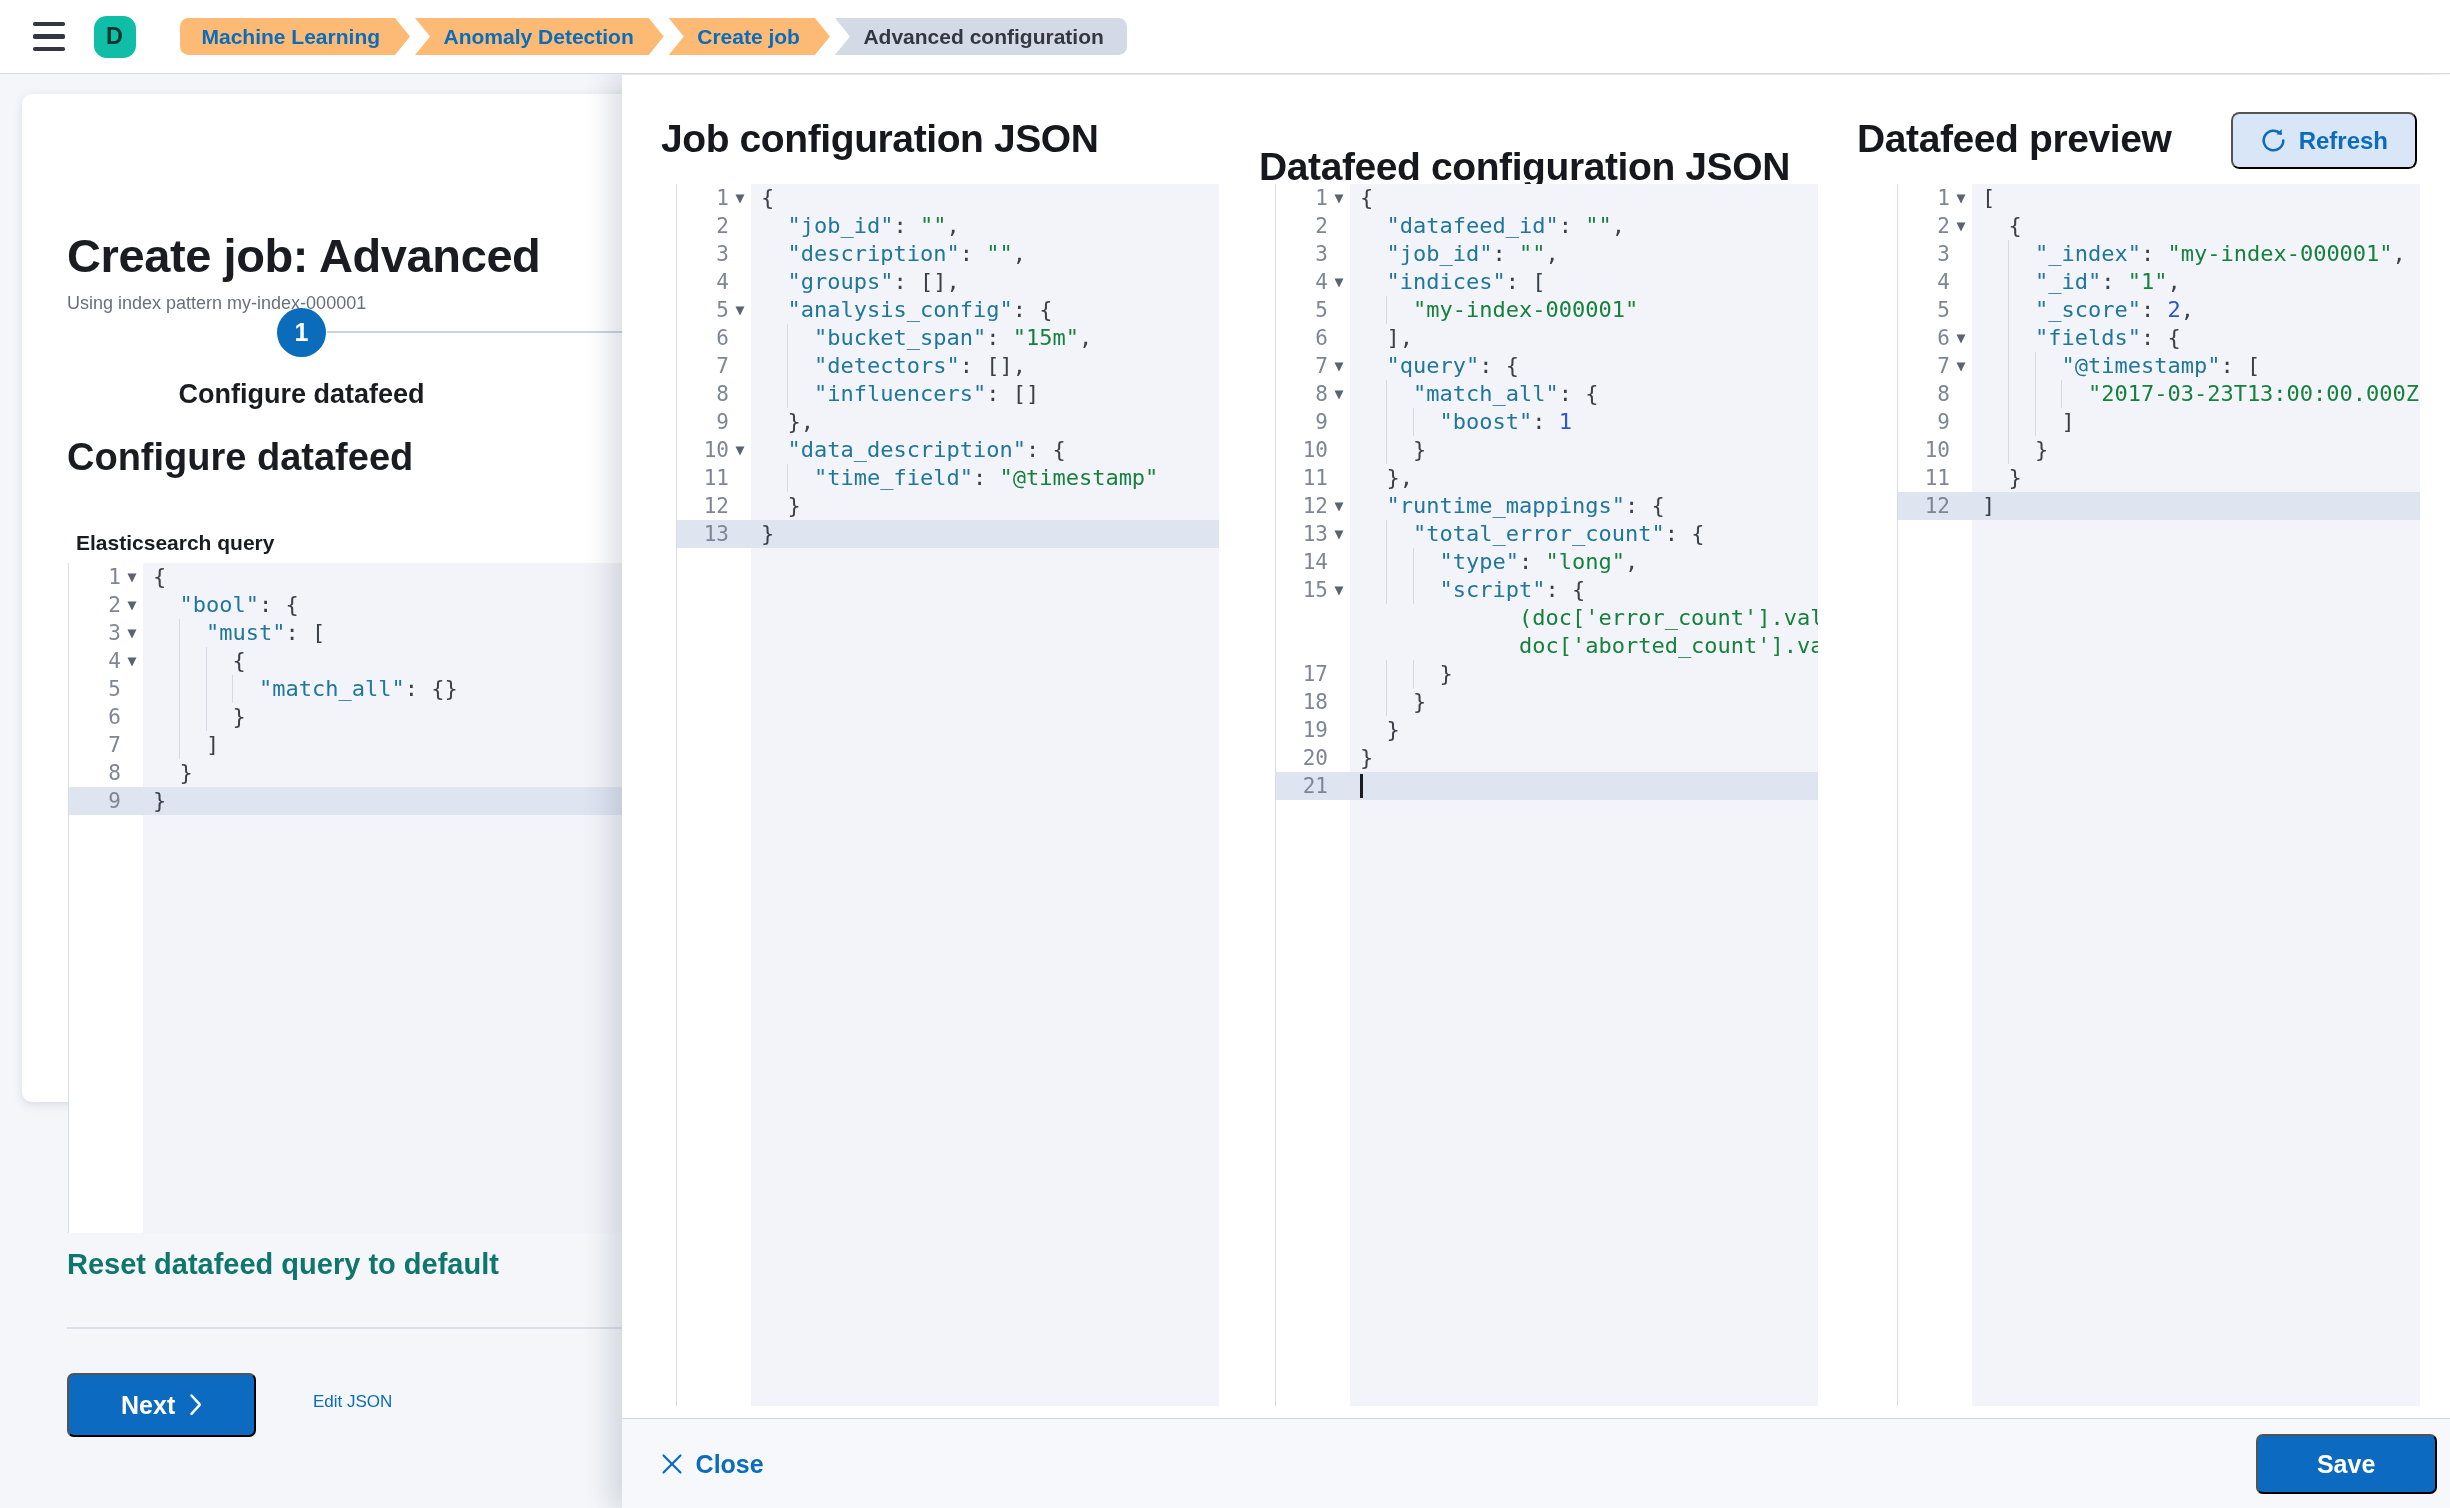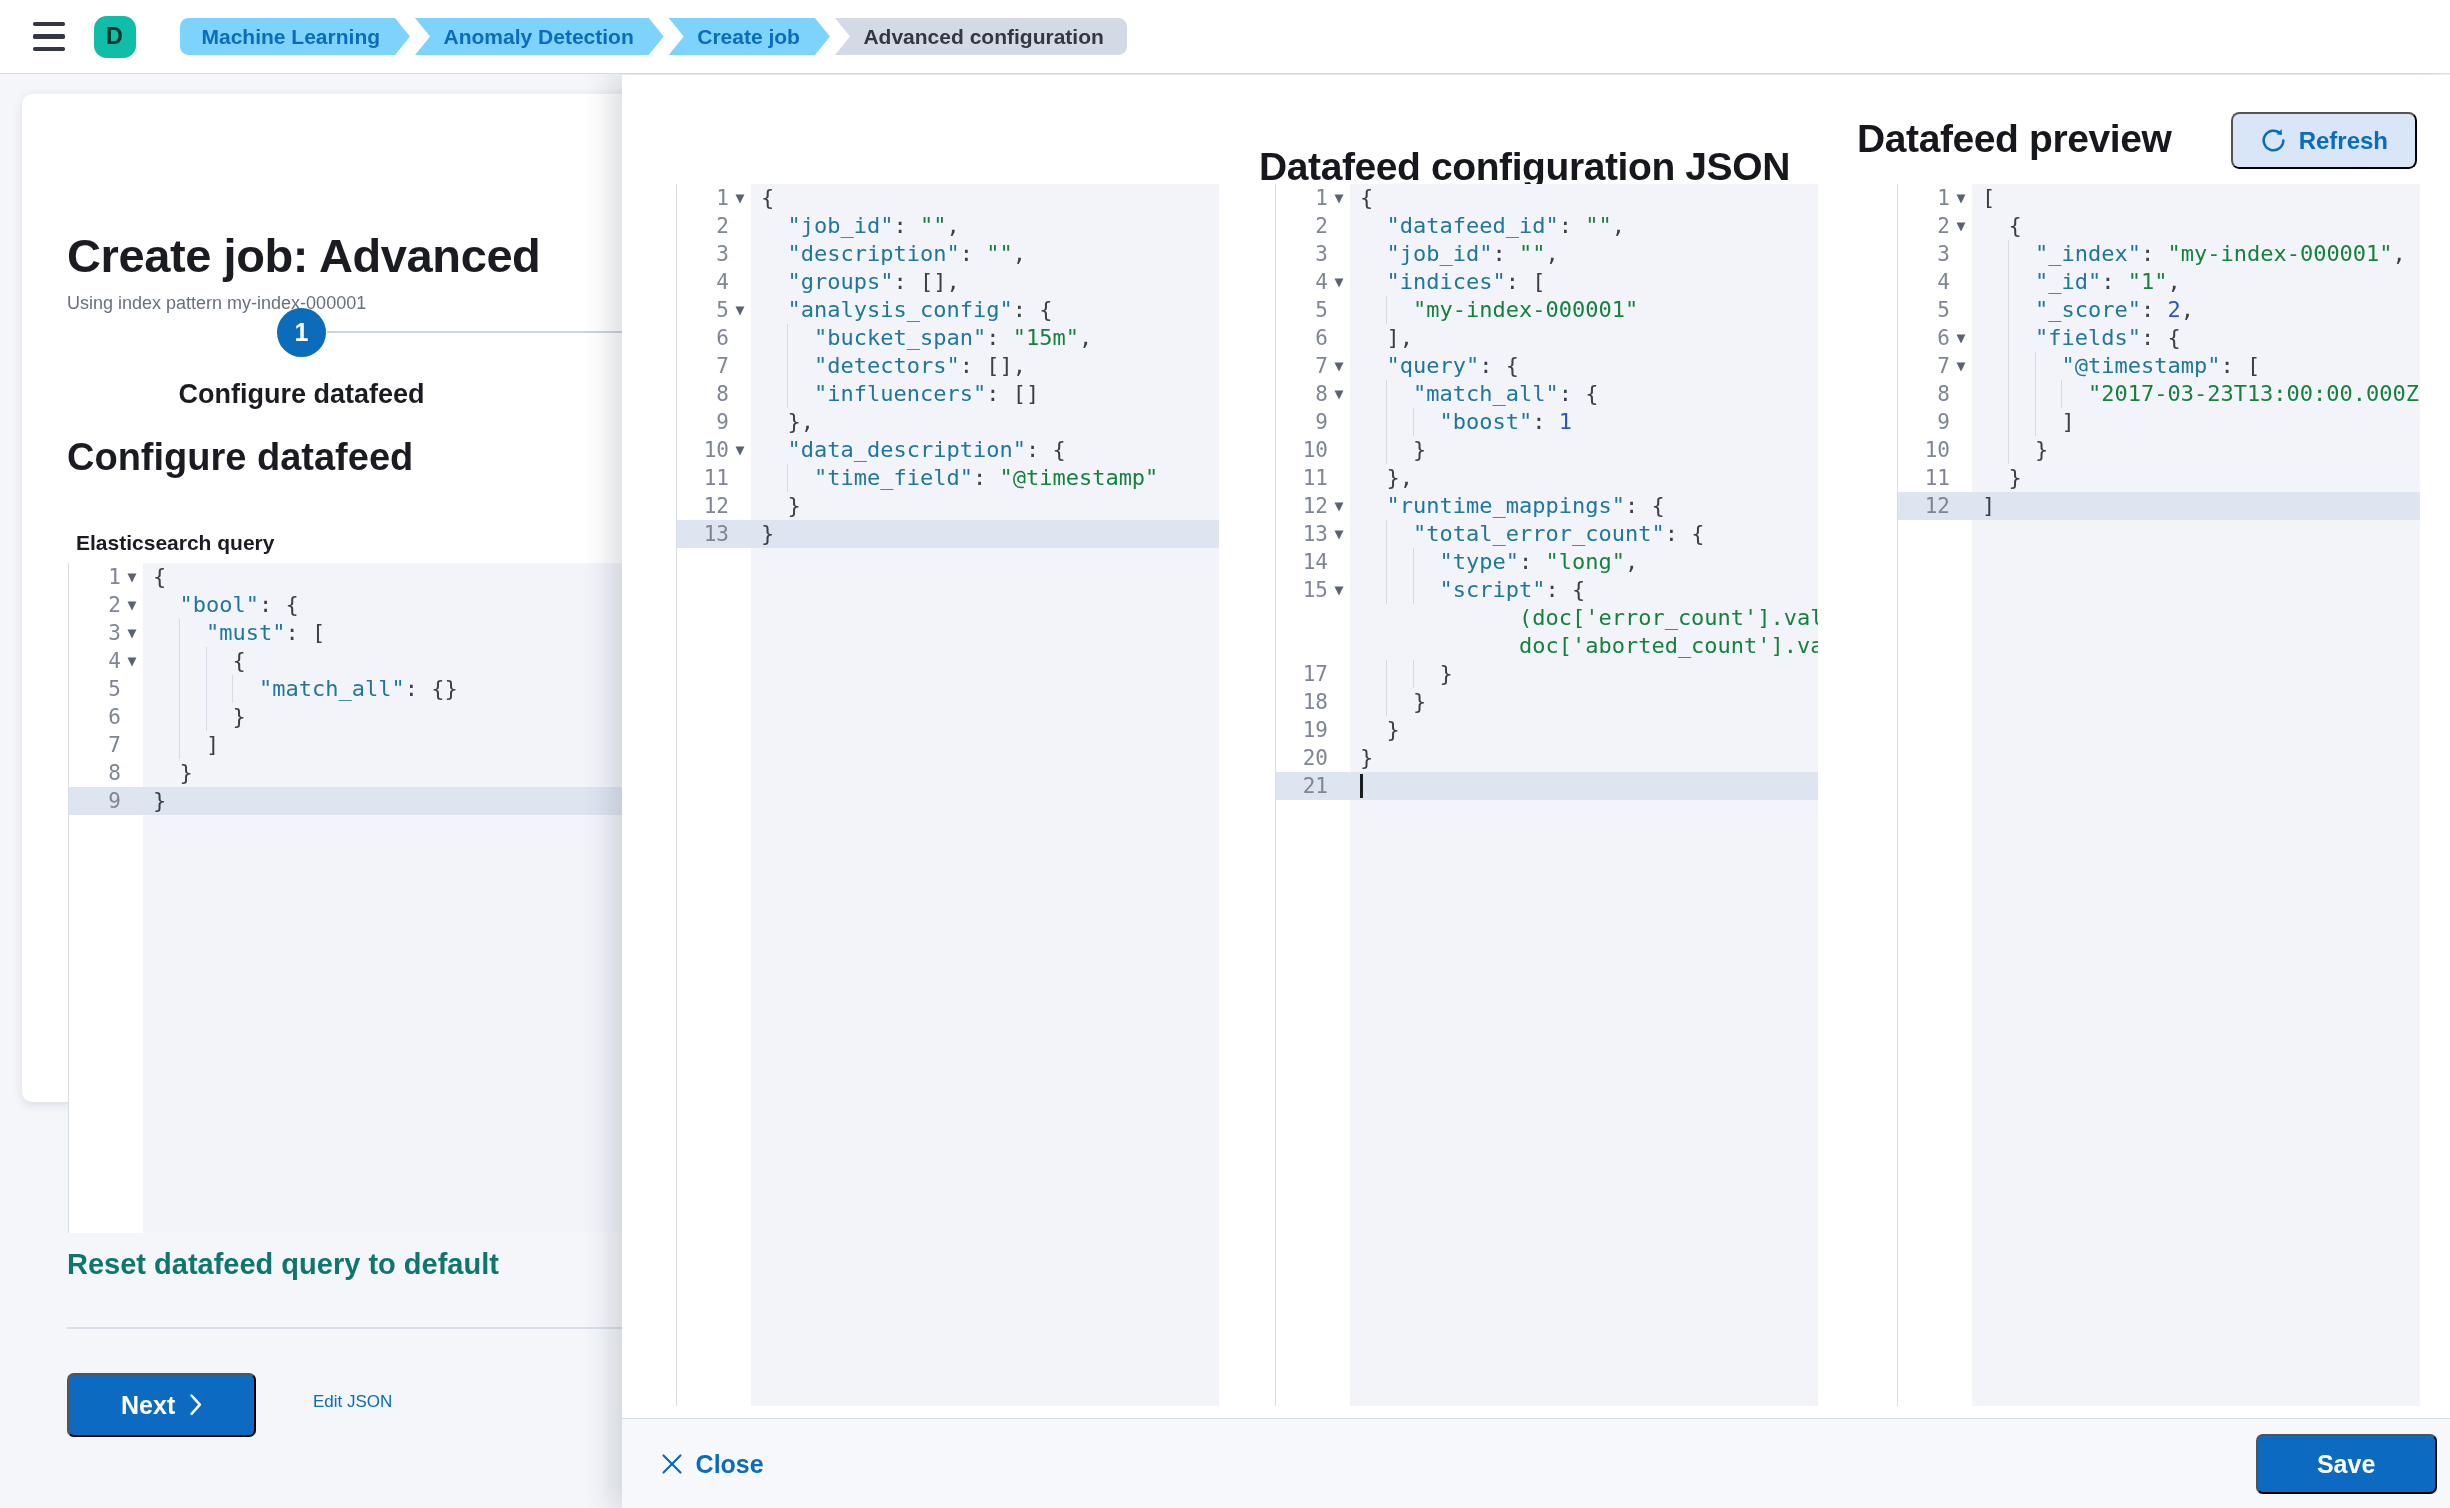--- a/index.html
+++ b/index.html
@@ -19,21 +19,21 @@
   .burger { margin-left:33px; width:32px; height:28.5px; display:flex; flex-direction:column; justify-content:space-between; cursor:pointer; }
   .burger i { display:block; height:4.2px; border-radius:1.7px; background:#343741; }
   .avatar {
     margin-left:28.5px; width:42px; height:42px; border-radius:12.6px;
     background:#10BDA6; color:#00352E; font-weight:bold; font-size:23.4px;
     display:flex; align-items:center; justify-content:center;
   }
   .crumbs { margin-left:44px; display:flex; align-items:center; gap:5px; height:37px; }
   .crumb {
     height:37px; display:flex; align-items:center;
-    font-size:21px; font-weight:bold; color:#0A6CBB; background:#7dd3fc;
+    font-size:21px; font-weight:bold; color:#0A6CBB; background:#fdba74;
     padding:0 30px 0 28.5px;
     clip-path: polygon(0 0, calc(100% - 15px) 0, 100% 50%, calc(100% - 15px) 100%, 0 100%, 15px 50%);
   }
   .crumb.first {
     clip-path: polygon(0 0, calc(100% - 15px) 0, 100% 50%, calc(100% - 15px) 100%, 0 100%);
     border-radius:8.4px 0 0 8.4px; padding-left:22px;
   }
   .crumb.last {
     clip-path: polygon(0 0, 100% 0, 100% 100%, 0 100%, 15px 50%);
     border-radius:0 8.4px 8.4px 0; background:#D3DAE6; color:#343741; padding-right:23.4px;
@@ -223,20 +223,21 @@
     <span>
       <svg width="13.4" height="23.4" viewBox="0 0 16 28">
           <polyline points="3,3 13,14 3,25" fill="none" stroke="#fff" stroke-width="3" stroke-linecap="round" stroke-linejoin="round"></polyline>
         </svg>
     </span>
   </button>
   <a class="edit-json">Edit JSON</a>
 </section>
 
 <section class="flyout">
+  <h2 class="fly-h fh1">Job configuration JSON</h2>
   <h2 class="fly-h fh2">Datafeed configuration JSON</h2>
   <h2 class="fly-h fh3">Datafeed preview</h2>
 
   <button class="refresh-btn">
     <span>
       <svg width="27" height="27" viewBox="0 0 16 16">
         <path d="M13.8 8a5.8 5.8 0 1 1-1.6-4" fill="none" stroke="#0A6CBB" stroke-width="1.5" stroke-linecap="round"></path>
         <path d="M12.9 1.2v3.2H9.7z" fill="#0A6CBB"></path>
       </svg>
     </span>

